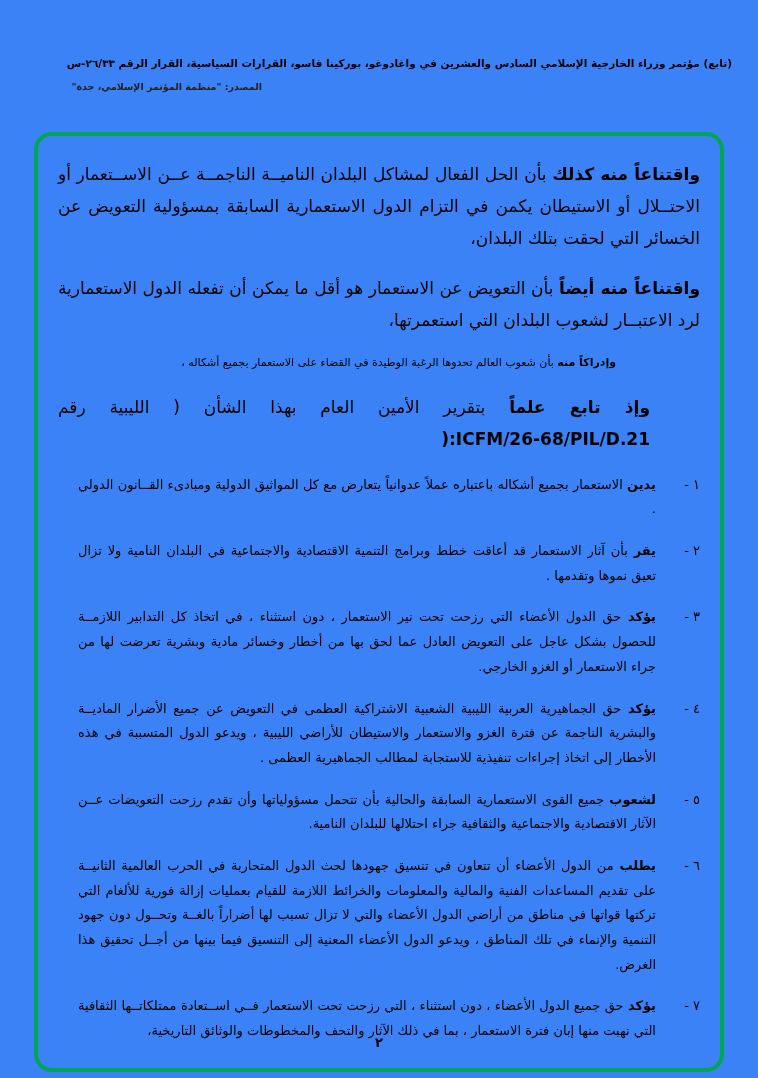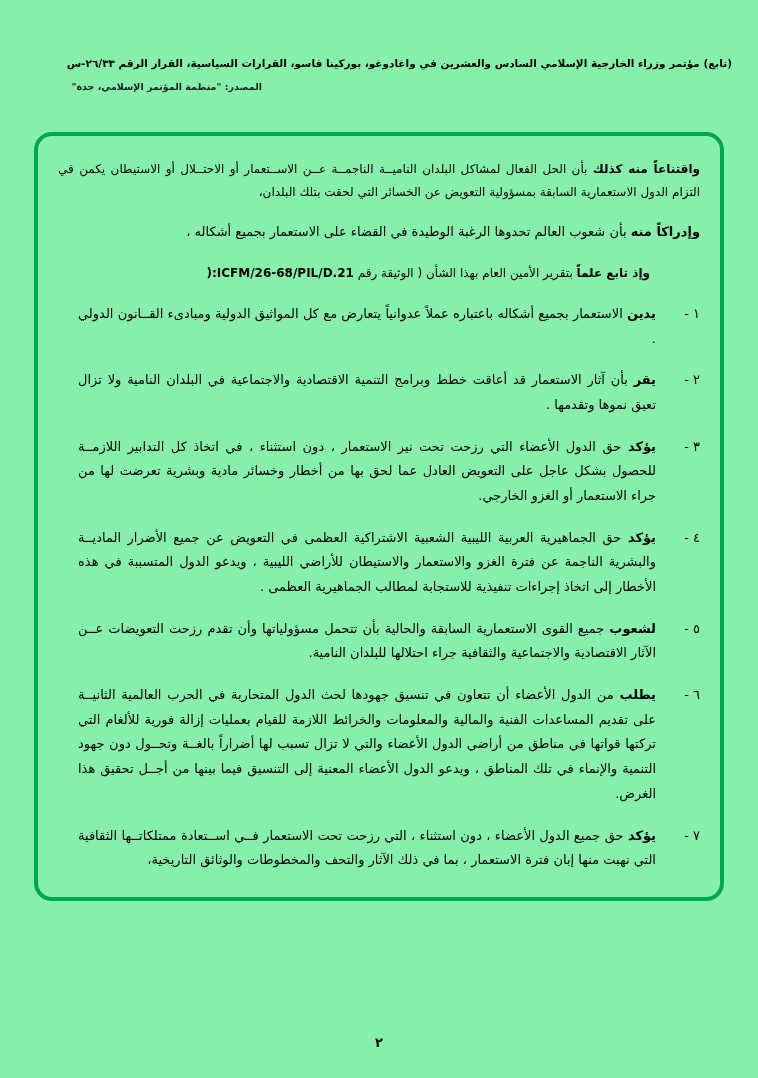--- a/index.html
+++ b/index.html
@@ -2,21 +2,21 @@
 <html lang="ar" style="--accent: #00A651;"><head>
 <meta charset="utf-8">
 <style>
   * { margin:0; padding:0; box-sizing:border-box; }
   html,body { background:#e8e8e8; }
   body { font-family:"DejaVu Sans", sans-serif; }
   .page {
     position:relative;
     width:758px; height:1078px;
     margin:0 auto;
-    background:#86efac;
+    background:#3b82f6;
     color:#000;
     overflow:hidden;
   }
   .doc-header {
     direction:rtl;
     padding:56px 26px 0 26px;
     color:#000;
   }
   .header-line {
     font-size:10.5px;
@@ -33,28 +33,29 @@
     color:#222;
   }
   .frame {
     direction:rtl;
     margin:40px 34px 0 34px;
     border:4px solid var(--accent, #00A651);
     border-radius:18px;
     padding:22px 20px 24px 20px;
   }
   .para {
-    font-size:12px;
+    font-size:17px;
     line-height:1.9;
     text-align:justify;
     margin-bottom:17px;
   }
   .lead { font-weight:bold; }
   .para.sub-small {
-    font-size:13px;
+    font-size:11px;
+    margin-right:84px;
     margin-left:10px;
   }
   .para.sub-note {
     margin-right:50px;
   }
   .ref {
     font-weight:bold;
     direction:ltr;
     unicode-bidi:embed;
     display:inline-block;
@@ -94,24 +95,25 @@
     <div class="source-line">
       <span>المصدر:</span>
       <span>"منظمة المؤتمر الإسلامي، جدة"</span>
     </div>
   </div>
 
   <div class="frame">
 
     <p class="para"><span class="lead">واقتناعاً منه كذلك</span><span> بأن الحل الفعال لمشاكل البلدان الناميــة الناجمــة عــن الاســتعمار أو الاحتــلال أو الاستيطان يكمن في التزام الدول الاستعمارية السابقة بمسؤولية التعويض عن الخسائر التي لحقت بتلك البلدان،</span></p>
 
+    <p class="para"><span class="lead">واقتناعاً منه أيضاً</span><span> بأن التعويض عن الاستعمار هو أقل ما يمكن أن تفعله الدول الاستعمارية لرد الاعتبــار لشعوب البلدان التي استعمرتها،</span></p>
 
     <p class="para sub-small"><span class="lead">وإدراكاً منه</span><span> بأن شعوب العالم تحدوها الرغبة الوطيدة في القضاء على الاستعمار بجميع أشكاله ،</span></p>
 
-    <p class="para sub-note"><span class="lead">وإذ تابع علماً</span><span> بتقرير الأمين العام بهذا الشأن ( الوثيقة رقم </span><span class="ref">ICFM/26-68/PIL/D.21</span><span class="ref">):</span></p>
+    <p class="para sub-note"><span class="lead">وإذ تابع علماً</span><span> بتقرير الأمين العام بهذا الشأن ( الليبية رقم </span><span class="ref">ICFM/26-68/PIL/D.21</span><span class="ref">):</span></p>
 
     <div class="items">
 
       <div class="item">
         <span class="item-marker">١ -</span>
         <span class="item-body"><span class="lead">يدين</span><span> الاستعمار بجميع أشكاله باعتباره عملاً عدوانياً يتعارض مع كل المواثيق الدولية ومبادىء القــانون الدولي .</span></span>
       </div>
 
       <div class="item">
         <span class="item-marker">٢ -</span>

